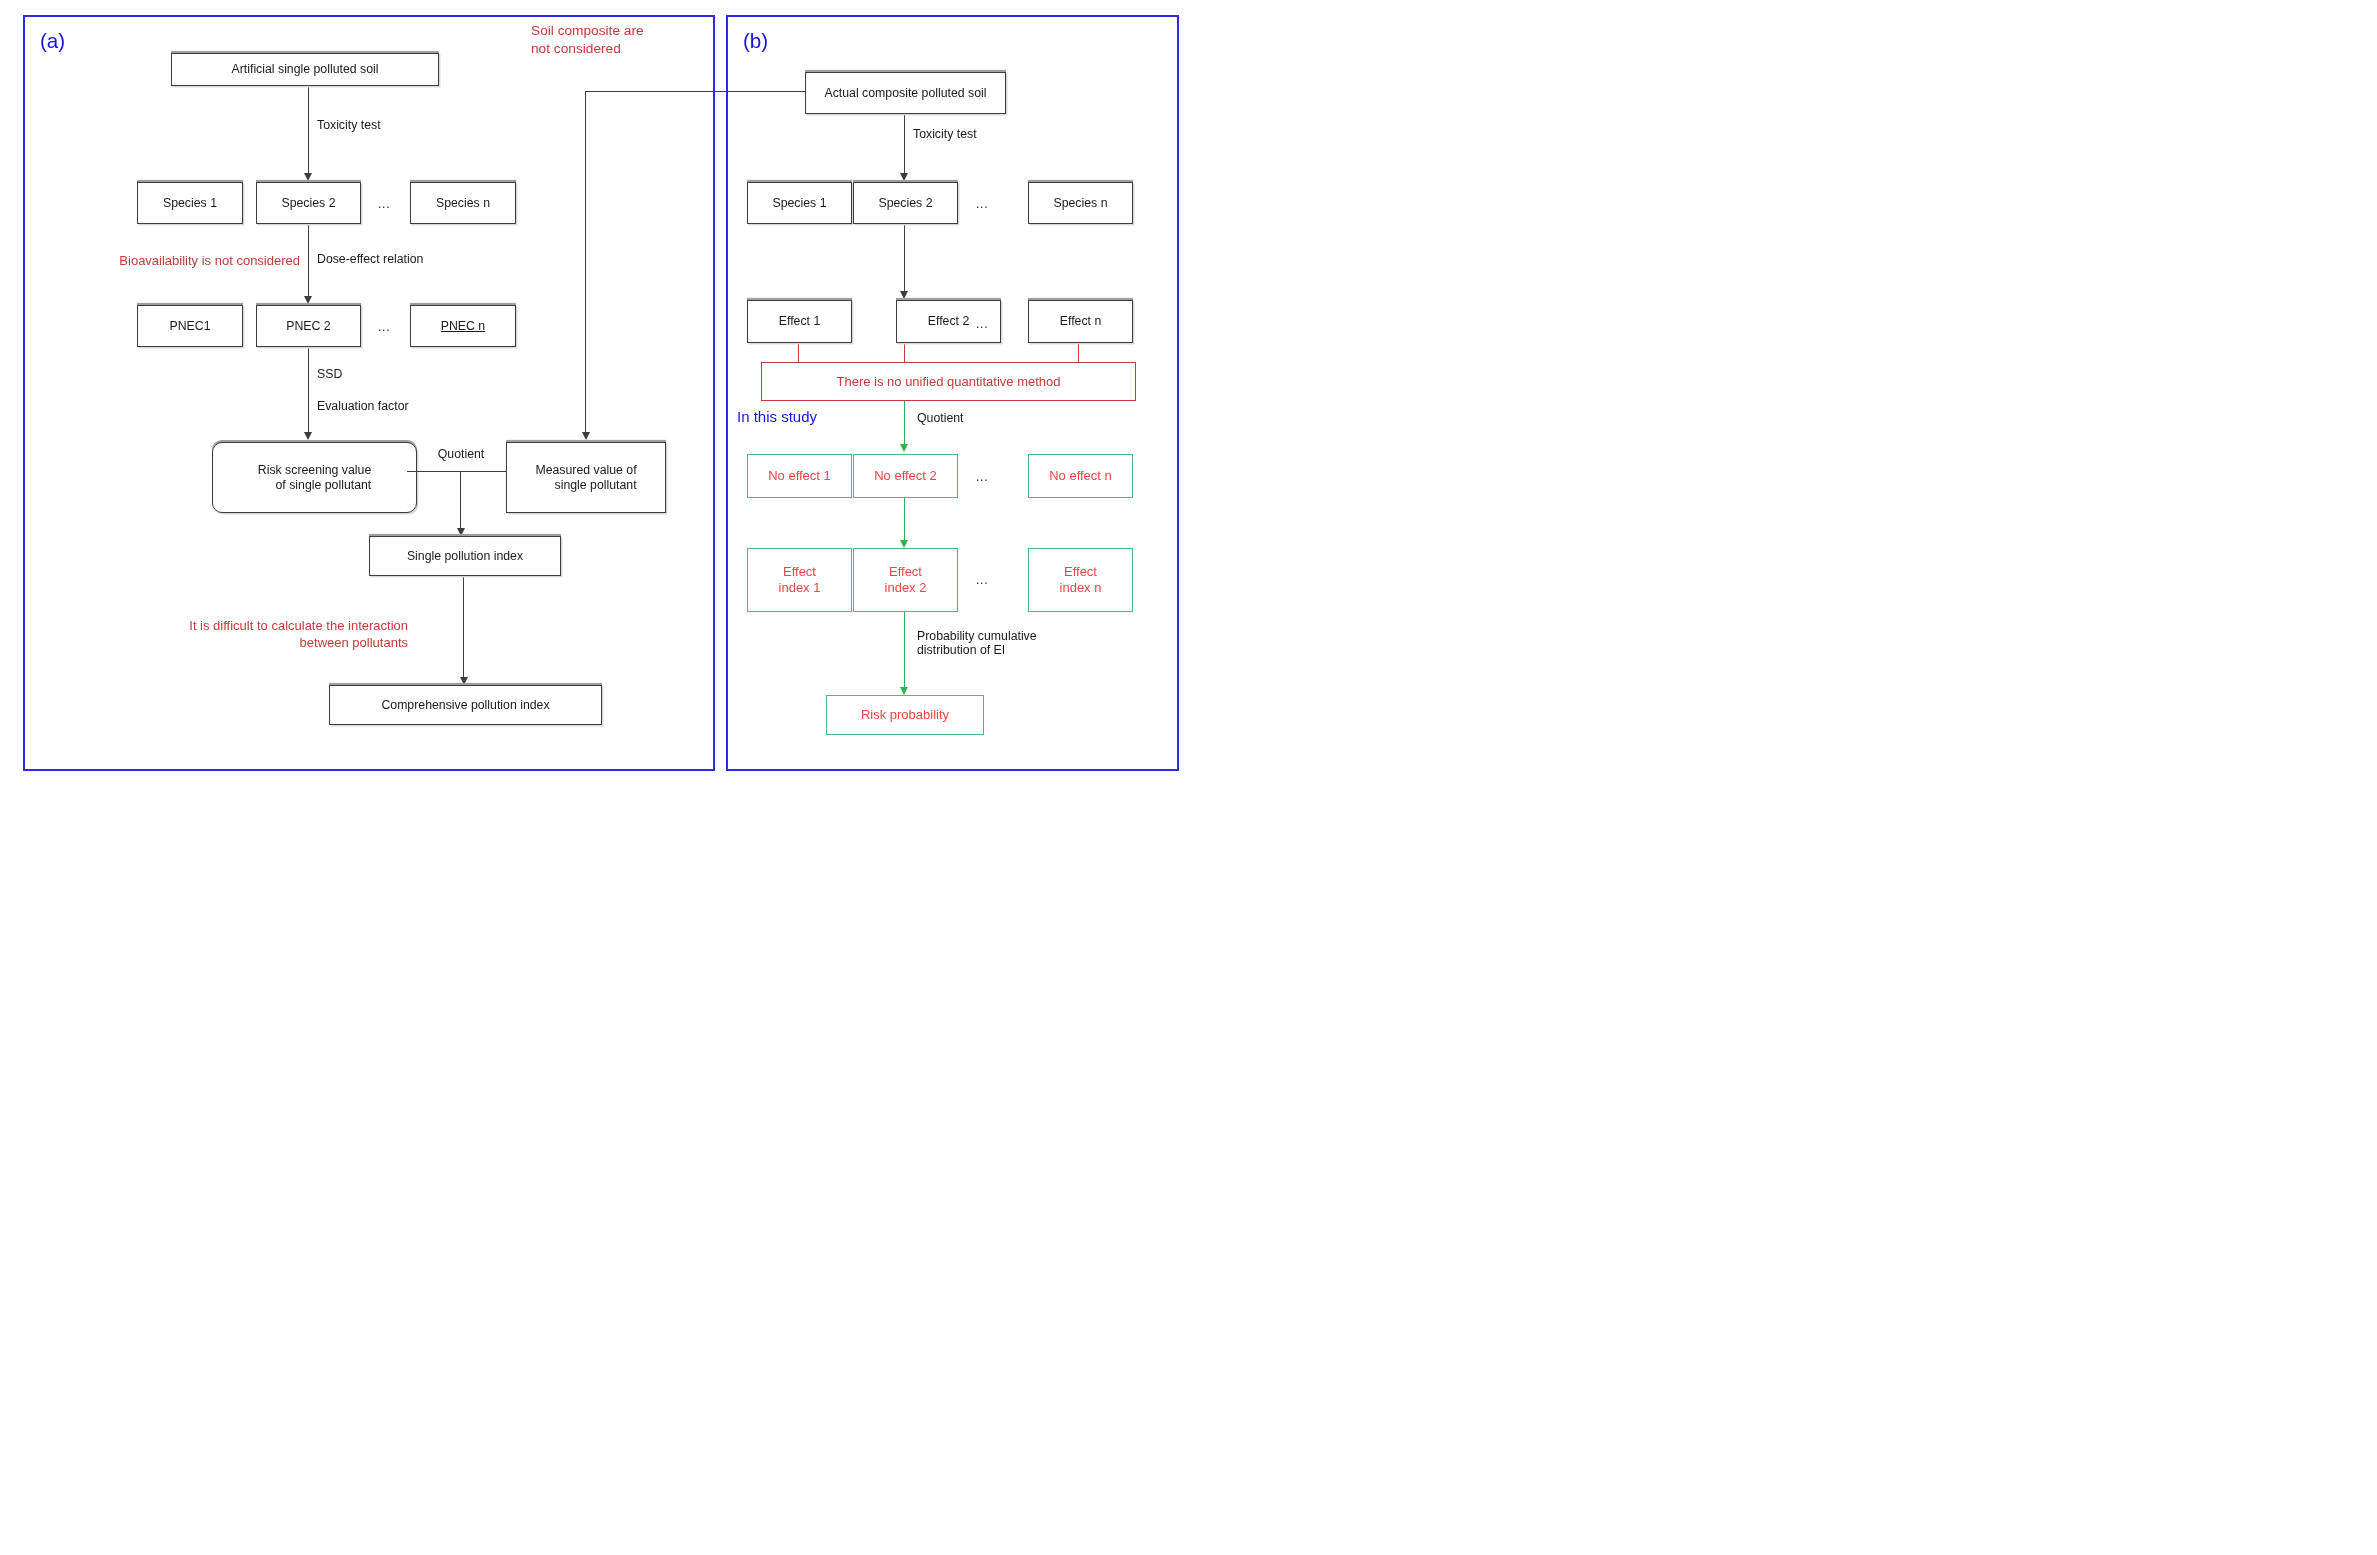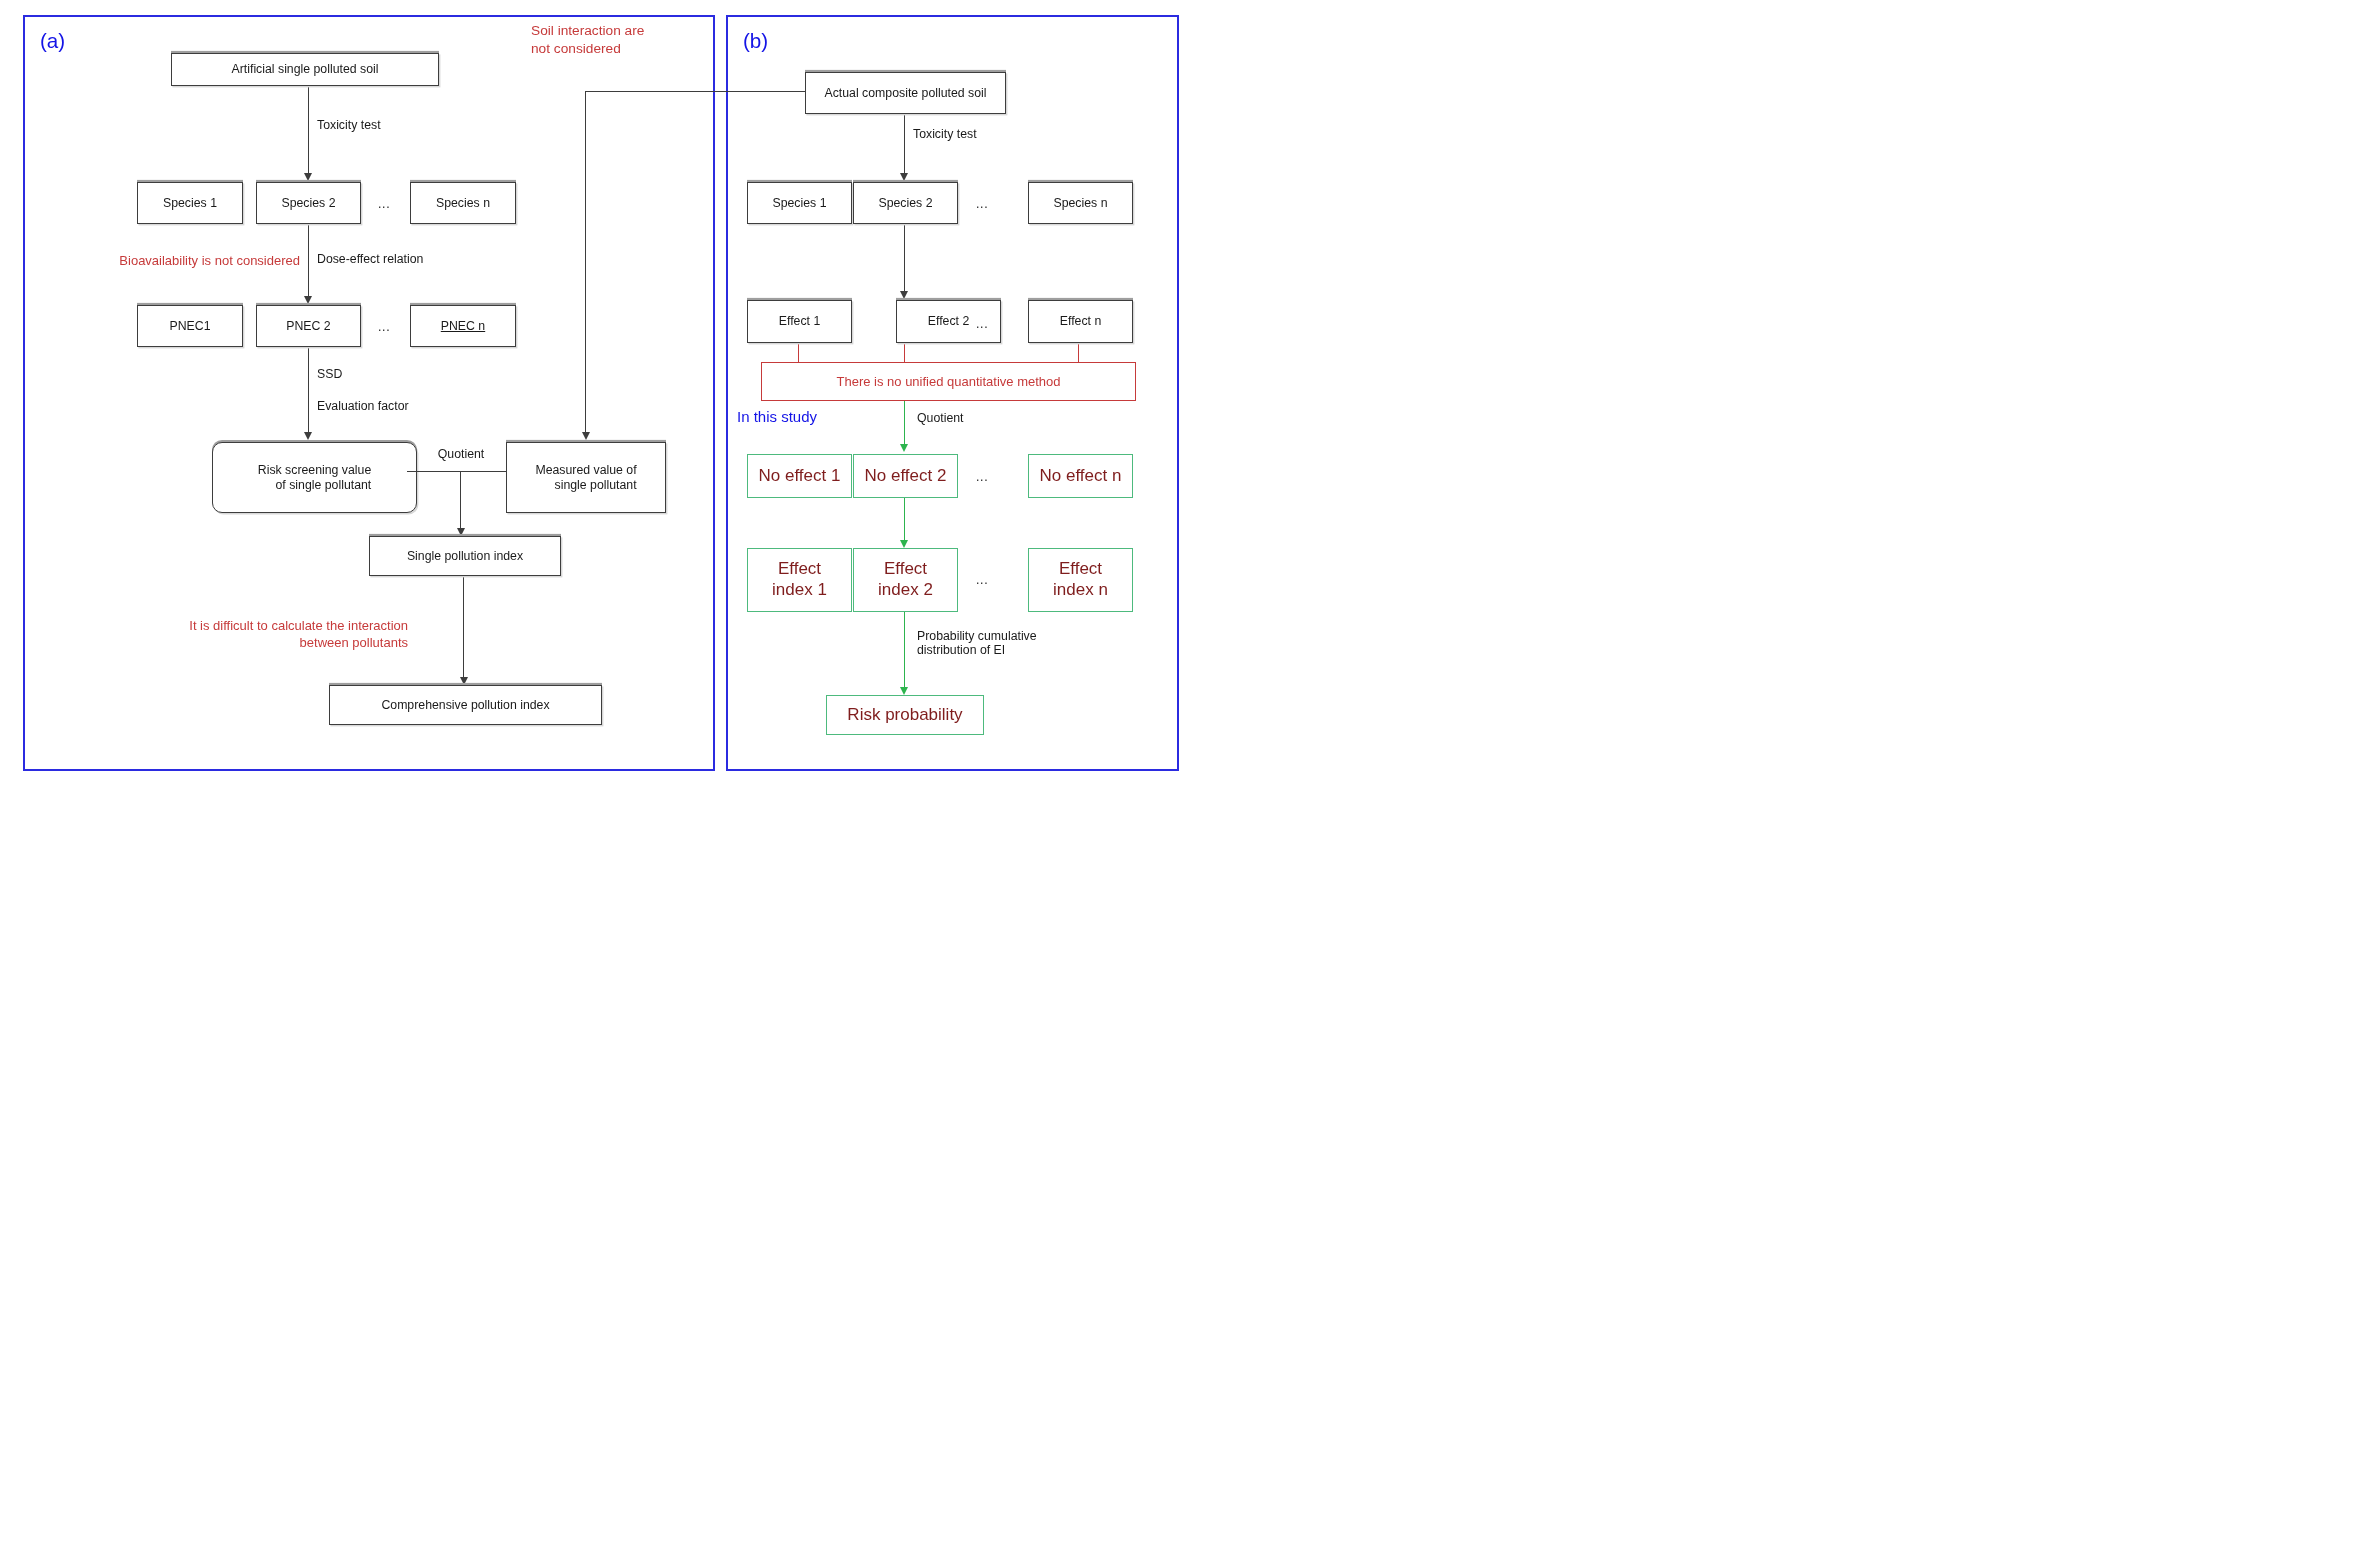--- a/index.html
+++ b/index.html
@@ -12,21 +12,21 @@
   .ptitle{position:absolute;color:#1414e6;font-size:20.6px;font-weight:400;z-index:2;white-space:nowrap;}
   .box{
     position:absolute;background:#ffffff;border:1.4px solid #3d3d3d;
     box-shadow:0 -2.1px 0 #9e9e9e,1.4px 1.4px 0 #d8d8d8;
     display:flex;align-items:center;justify-content:center;text-align:right;
     font-size:12.3px;line-height:1.22;white-space:pre-line;z-index:3;
   }
   .gbox{
     position:absolute;background:#ffffff;border:1.4px solid #4dba7d;
     display:flex;align-items:center;justify-content:center;text-align:center;
-    font-size:17px;line-height:1.22;white-space:pre-line;z-index:3;color:#7f1d1d;
+    font-size:13px;line-height:1.22;white-space:pre-line;z-index:3;color:#ef4444;
   }
   .rbox{
     position:absolute;background:#ffffff;border:1.4px solid #c63a3a;color:#c63a3a;
     display:flex;align-items:center;justify-content:center;text-align:right;
     font-size:13px;z-index:3;
   }
   .vline{position:absolute;width:1.4px;background:#3d3d3d;z-index:2;}
   .hline{position:absolute;height:1.4px;background:#3d3d3d;z-index:4;}
   .vline.green{background:#2db44e;}
   .vline.red{background:#c63a3a;}
@@ -89,21 +89,21 @@
   <div class="vline" style="left:463px;top:574px;height:104px;"></div>
   <div class="ah" style="left:460px;top:677px;"></div>
   <div class="note" style="left:41px;top:617px;width:367px;text-align:right;">It is difficult to calculate the interaction
 between pollutants</div>
 
   <div class="box" style="left:329px;top:685px;width:271px;height:38px;">Comprehensive pollution index</div>
 
   <div class="hline" style="left:585px;top:91px;width:220px;z-index:5;"></div>
   <div class="vline" style="left:585px;top:91px;height:342px;"></div>
   <div class="ah" style="left:582px;top:432px;"></div>
-  <div class="note" style="left:531px;top:22px;font-size:13.7px;">Soil interaction are
+  <div class="note" style="left:531px;top:22px;font-size:13.7px;">Soil composite are
 not considered</div>
 
   <div class="box" style="left:805px;top:72px;width:199px;height:40px;">Actual composite polluted soil</div>
 
   <div class="vline" style="left:904px;top:112px;height:63px;"></div>
   <div class="ah" style="left:900px;top:173px;"></div>
   <div class="lbl" style="left:913px;top:127px;">Toxicity test</div>
 
   <div class="box" style="left:747px;top:182px;width:103px;height:40px;">Species 1</div>
   <div class="box" style="left:853px;top:182px;width:103px;height:40px;">Species 2</div>

